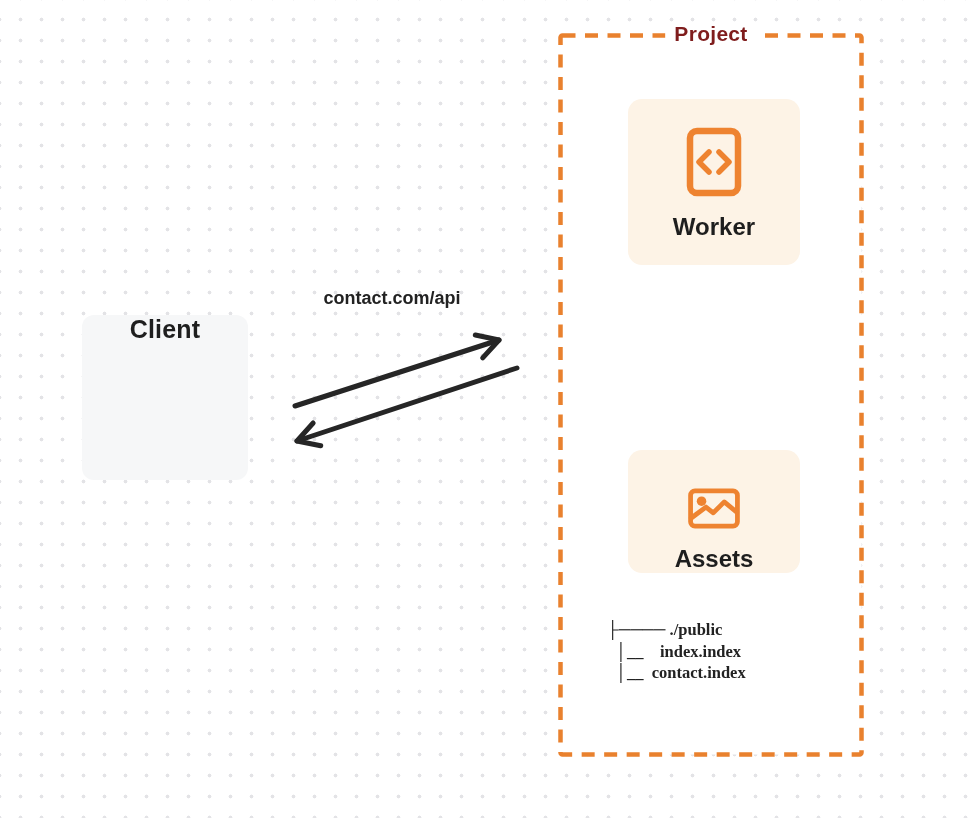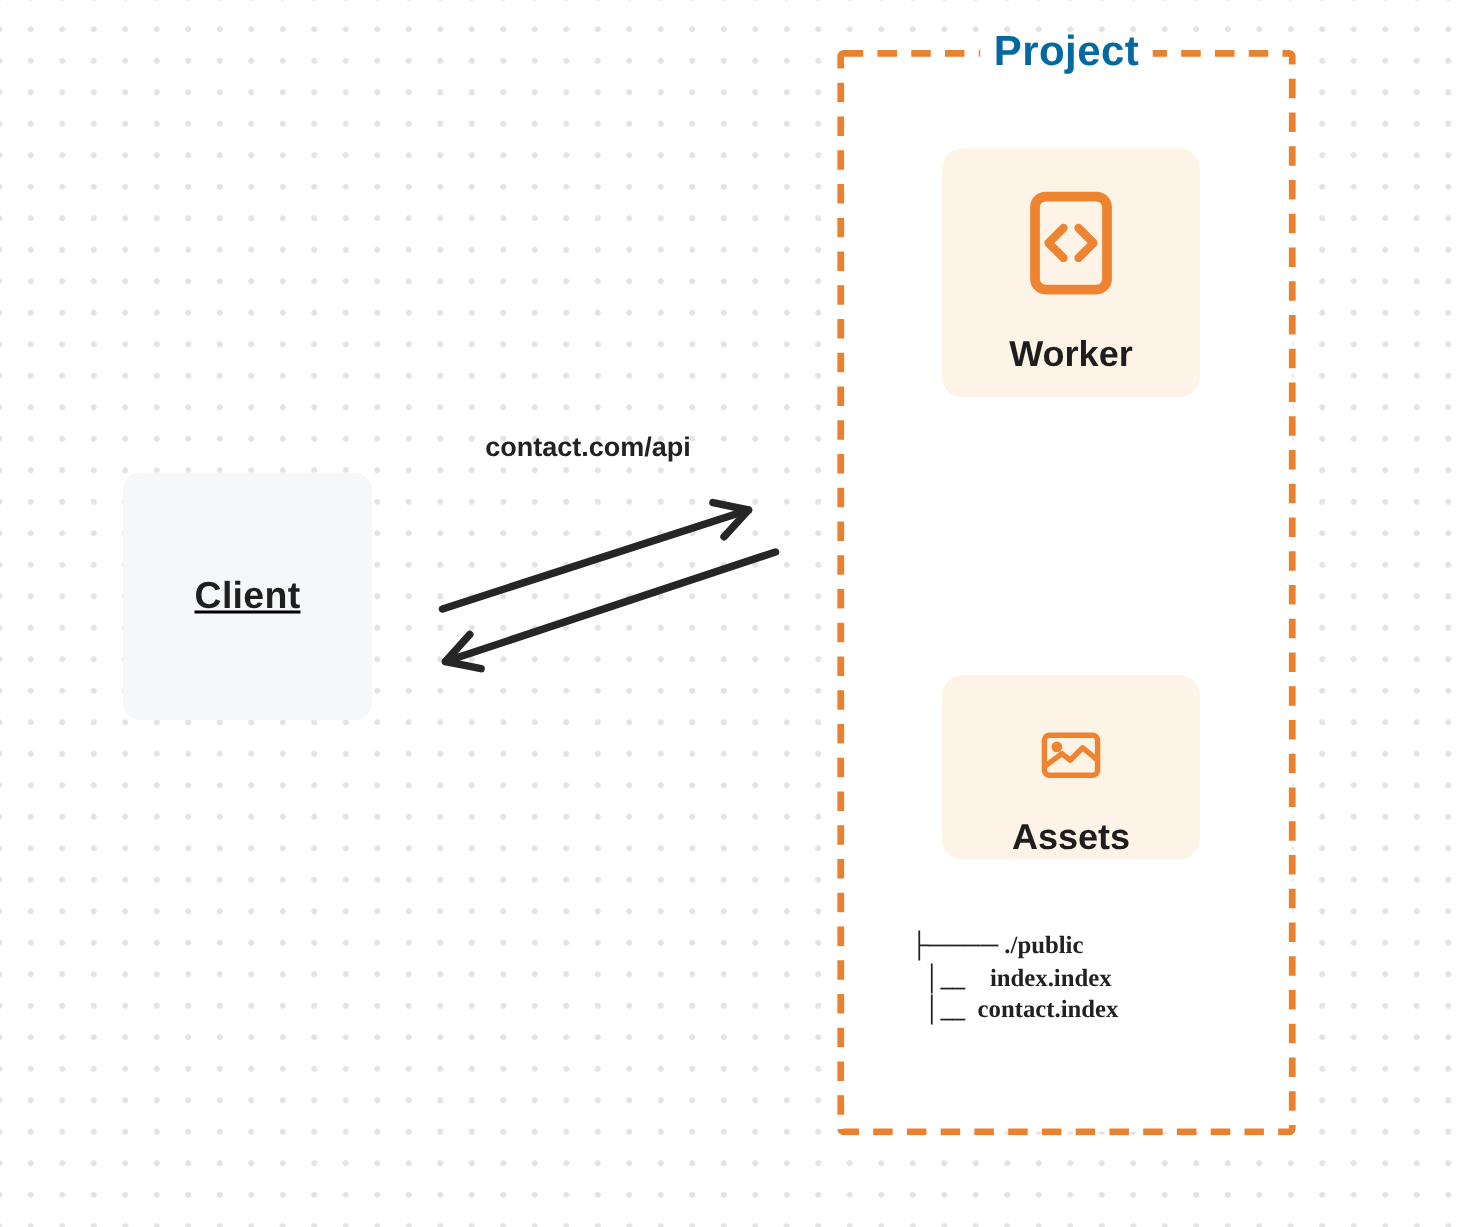--- a/index.html
+++ b/index.html
@@ -19,21 +19,21 @@
     background-position: 10px 9px;
   }
 
   
   .client-card {
     position: absolute;
     left: 82px; top: 315px;
     width: 166px; height: 165px;
     background: #f6f7f8;
     border-radius: 12px;
-    display: flex; align-items: center; justify-content: center; text-decoration: underline;
+    display: flex; justify-content: center;
   }
   .client-card span {
     font-size: 25px; font-weight: 700; color: #1f1f1f; letter-spacing: 0.2px;
   }
 
   
   .request-label {
     position: absolute;
     left: 270px; top: 288px; width: 244px;
     text-align: center;
@@ -53,38 +53,38 @@
     left: 558px; top: 33px;
     width: 306px; height: 724px;
   }
   .project-border-svg { position: absolute; left: 0; top: 0; }
   .project-label {
     position: absolute;
     top: -11px; left: 50%;
     transform: translateX(-50%);
     background: #ffffff;
     padding: 0 9px;
-    font-size: 28px; font-weight: 700;
-    color: #0369a1; letter-spacing: 0.3px;
+    font-size: 21px; font-weight: 700;
+    color: #7f1d1d; letter-spacing: 0.3px;
     line-height: 24px;
     white-space: nowrap;
   }
 
   
   .node-card {
     position: absolute;
     width: 172px;
     background: #fdf3e6;
     border-radius: 14px;
     display: flex; flex-direction: column; align-items: center;
   }
   .worker-card { left: 70px; top: 66px; height: 166px; padding-top: 28px; }
   .assets-card { left: 70px; top: 417px; height: 123px; padding-top: 38px; }
   .node-card .node-label {
-    font-size: 24px; font-weight: 700; color: #1e1e1e; margin-top: 26px;
+    font-size: 24px; font-weight: 700; color: #1e1e1e; margin-top: 16px;
   }
 
   
   .file-tree {
     position: absolute;
     left: 49px; top: 586px;
     font-family: Liberation Serif, serif;
     font-size: 16.5px;
     line-height: 21.5px;
     color: #222222;

